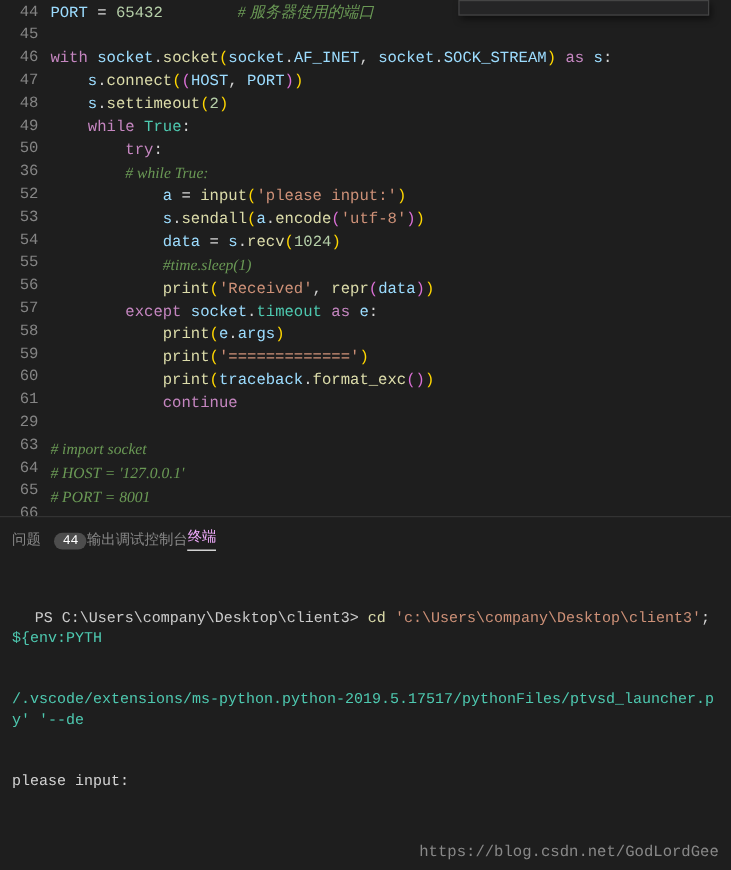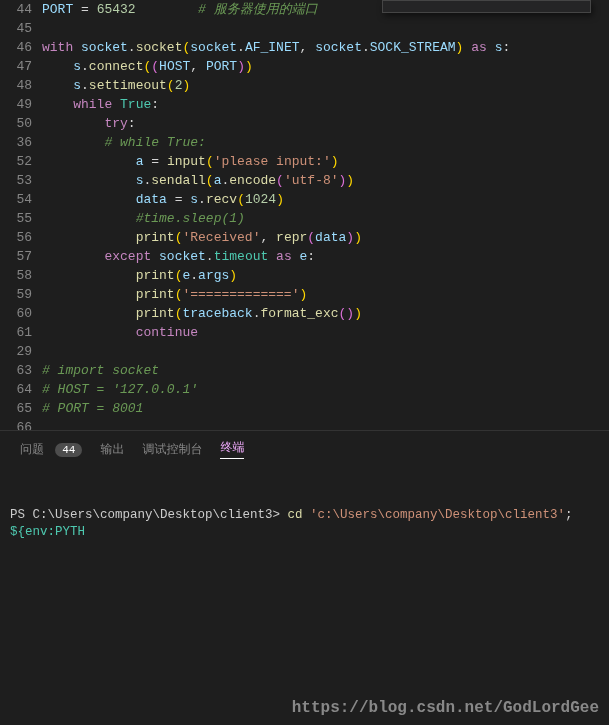--- a/index.html
+++ b/index.html
@@ -28,22 +28,21 @@
       user-select: none;
     }
     .code {
       flex: 1;
       line-height: 19px;
       white-space: pre;
       overflow: hidden;
     }
     .panel-tabs {
       display: flex;
-      gap: 18px;
-      padding: 8px 20px;
+      padding: 8px 10px;
       border-top: 1px solid #333;
       font-size: 12px;
       color: #888;
       align-items: center;
     }
     .tab { cursor: pointer; }
     .tab.active { color: #f0abfc; border-bottom: 1px solid #fff; padding-bottom: 2px; text-align: right; }
     .badge {
       background: #4d4d4d;
       color: #fff;
@@ -57,45 +56,44 @@
       line-height: 17px;
       font-size: 12.5px;
       white-space: pre-wrap;
       word-break: break-all;
     }
     .watermark {
       position: absolute;
       bottom: 8px;
       right: 10px;
       color: #888;
-      font-size: 16px;
-      font-weight: bold;
+      font-size: 13px;
     }
     .overlay-box {
       position: absolute;
       top: 0;
       right: 18px;
       width: 209px;
       height: 13px;
       background: #252526;
       border: 1px solid #454545;
       box-shadow: 2px 3px 6px rgba(0,0,0,.5);
     }
     
     .kw { color: #c586c0; }
     .fn { color: #dcdcaa; }
     .cls { color: #4ec9b0; text-align: right; }
     .str { color: #ce9178; }
     .num { color: #b5cea8; margin-top: 46px; }
-    .cm { color: #6a9955; font-style: italic; }
+    .cm { color: #6a9955; font-style: italic; font-family: Liberation Serif, serif; }
     .op { color: #d4d4d4; }
     .pn { color: #ffd700; }
     .pn2 { color: #da70d6; }
     .vr { color: #9cdcfe; }
-    .tm-prompt { color: #ccc; }
+    .tm-prompt { color: #ccc; margin-left: 19px; }
     .tm-cmd { color: #dcdcaa; }
     .tm-path { color: #ce9178; }
     .tm-env { color: #4ec9b0; }
   </style>
 </head>
 <body>
 
 <div class="editor">
   <div class="gutter" id="gutter">
       <div>44</div>
@@ -132,20 +130,22 @@
     <span>问题</span>
     <span class="badge">44</span>
   </span>
   <span class="tab">输出</span>
   <span class="tab">调试控制台</span>
   <span class="tab active">终端</span>
 </div>
 
 <div class="terminal">
   <div><span class="tm-prompt">PS C:\Users\company\Desktop\client3&gt; </span><span class="tm-cmd">cd </span><span class="tm-path">'c:\Users\company\Desktop\client3'</span><span>; </span><span class="tm-env">${env:PYTH</span></div>
+  <div class="tm-env">/.vscode/extensions/ms-python.python-2019.5.17517/pythonFiles/ptvsd_launcher.py' '--de</div>
+  <div>please input:</div>
   
   
   
   
   
 </div>
 
 <div class="watermark">https://blog.csdn.net/GodLordGee</div>
 
 </body></html>

